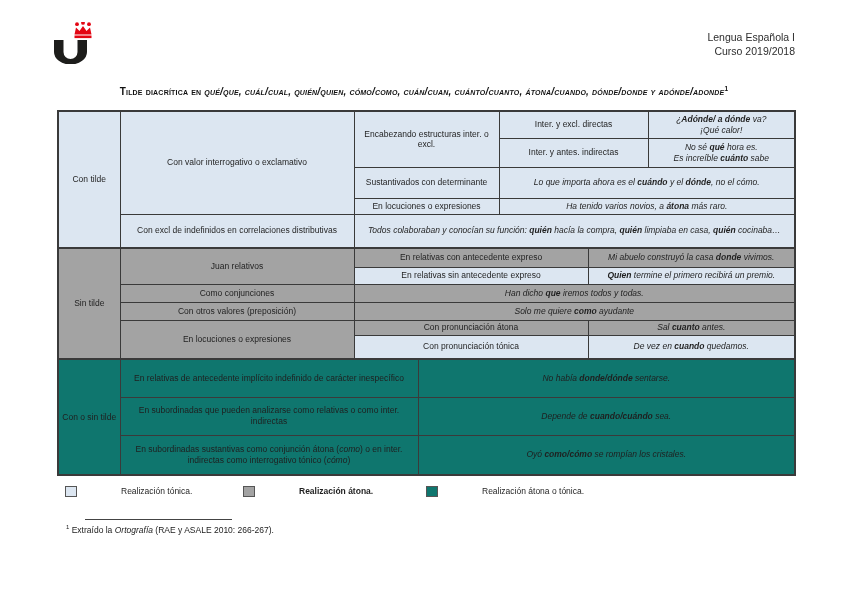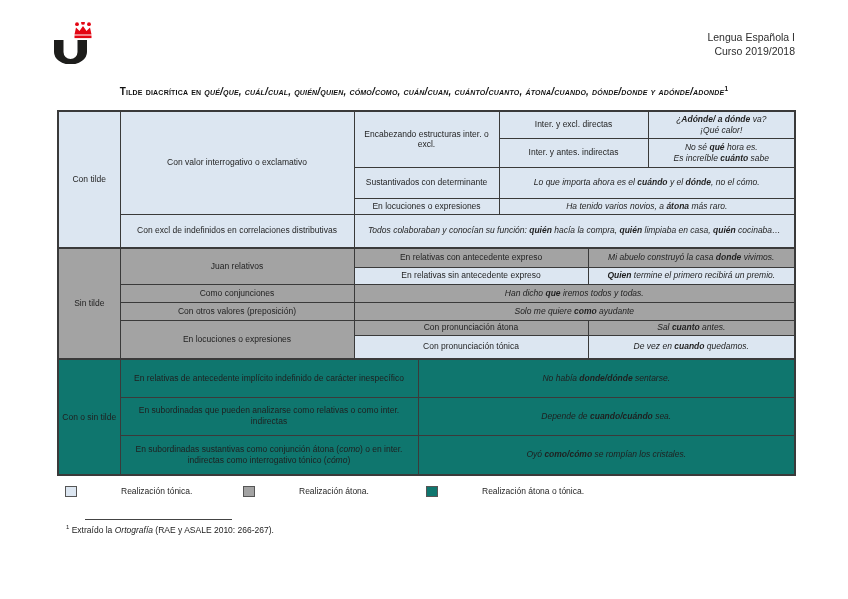--- a/index.html
+++ b/index.html
@@ -27,21 +27,21 @@
   td.ej { font-style:italic; font-size:8.4px; }
   td.seclabel { font-size:9px; }
   .bg-tonica { background:#dce6f1; }
   .bg-atona  { background:#a3a3a3; }
   .bg-ao     { background:#0f766e; }
   
   .legend { position:absolute; left:65px; top:486px; display:flex; align-items:center; font-size:8.5px; color:#1f1f1f; }
   .legend-item { display:flex; align-items:flex-start;gap:40px; }
   .legend-item + .legend-item { margin-left:48px; }
   .legend-swatch { width:12px; height:11px; border:1px solid #555; margin-right:4px; display:inline-block; }
-  .leg1 { width:130px; } .leg2 { width:135px; }
+  .leg1 { width:130px; } .leg2 { width:135px;font-weight:bold; }
   
   .footnote-rule { position:absolute; left:85px; top:519px; width:147px; border-top:1px solid #444; }
   .footnote { position:absolute; left:66px; top:524px; font-size:8.5px; color:#222; }
   .footnote sup { font-size:6px; }
 </style>
 </head>
 <body>
 
 <div class="page">
 

